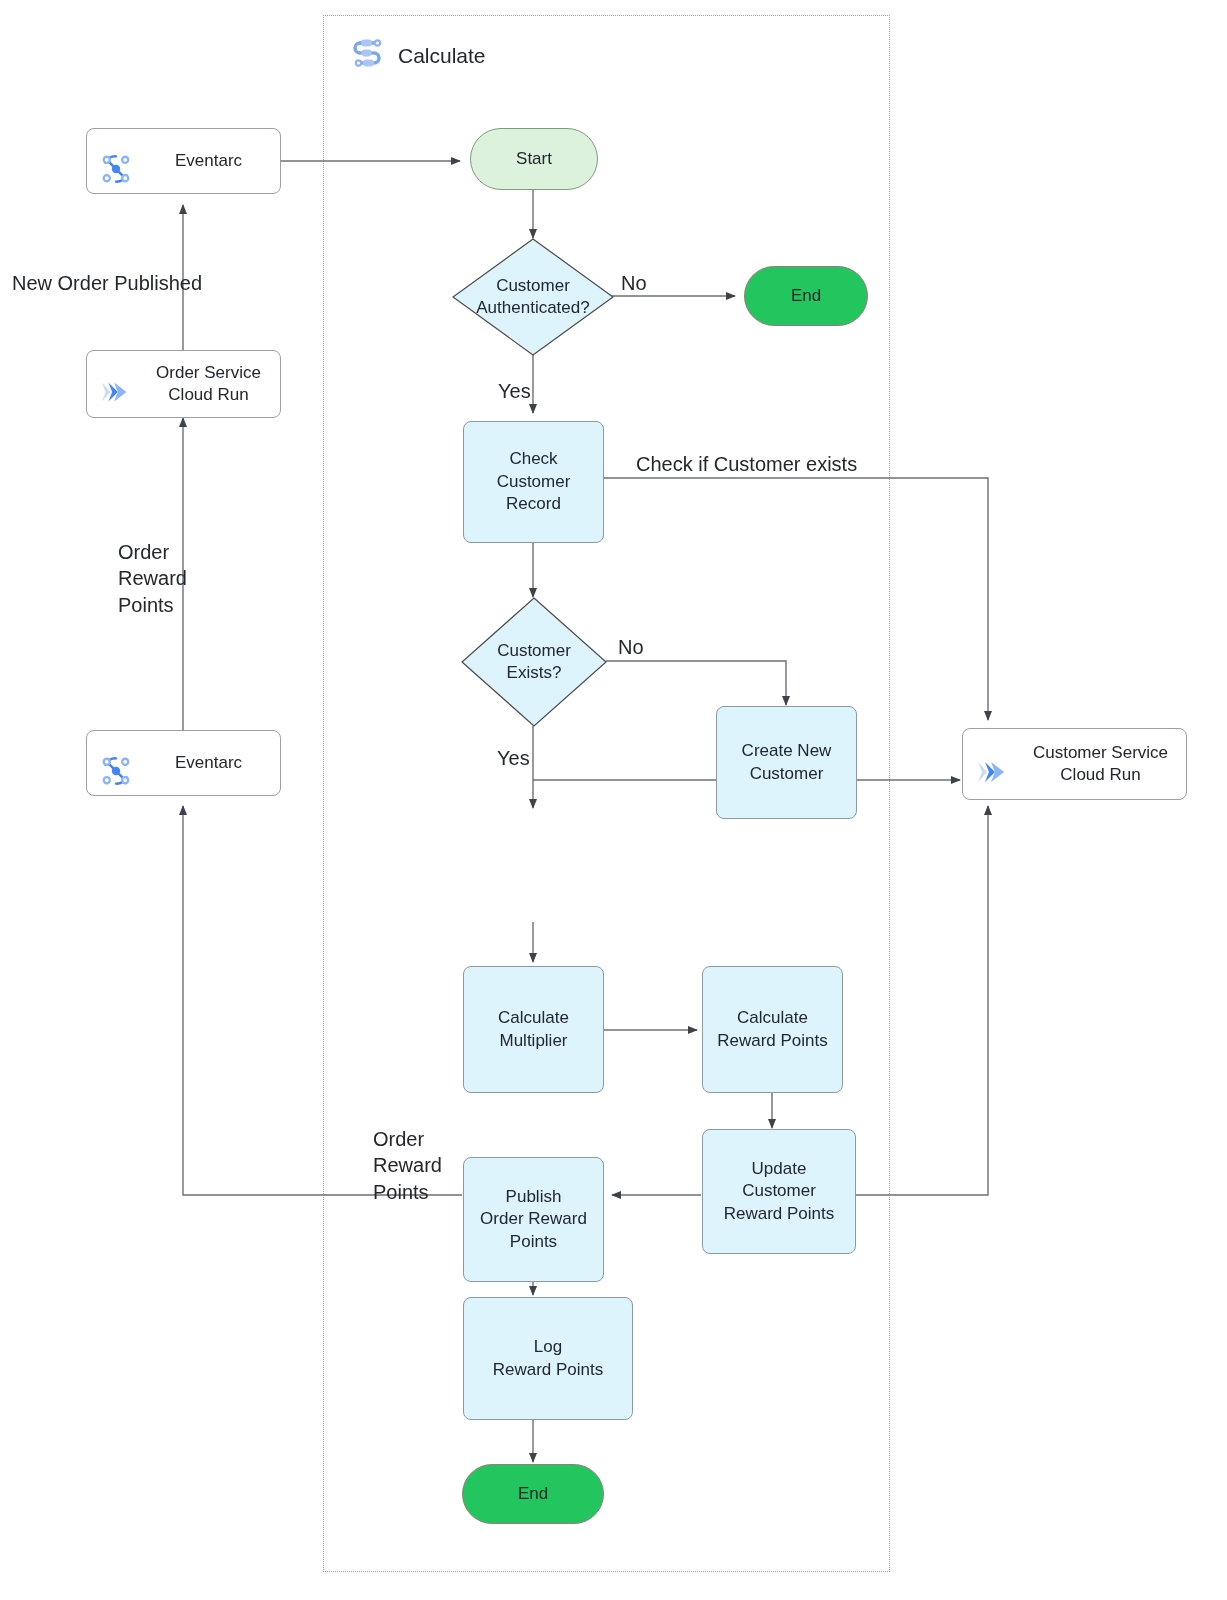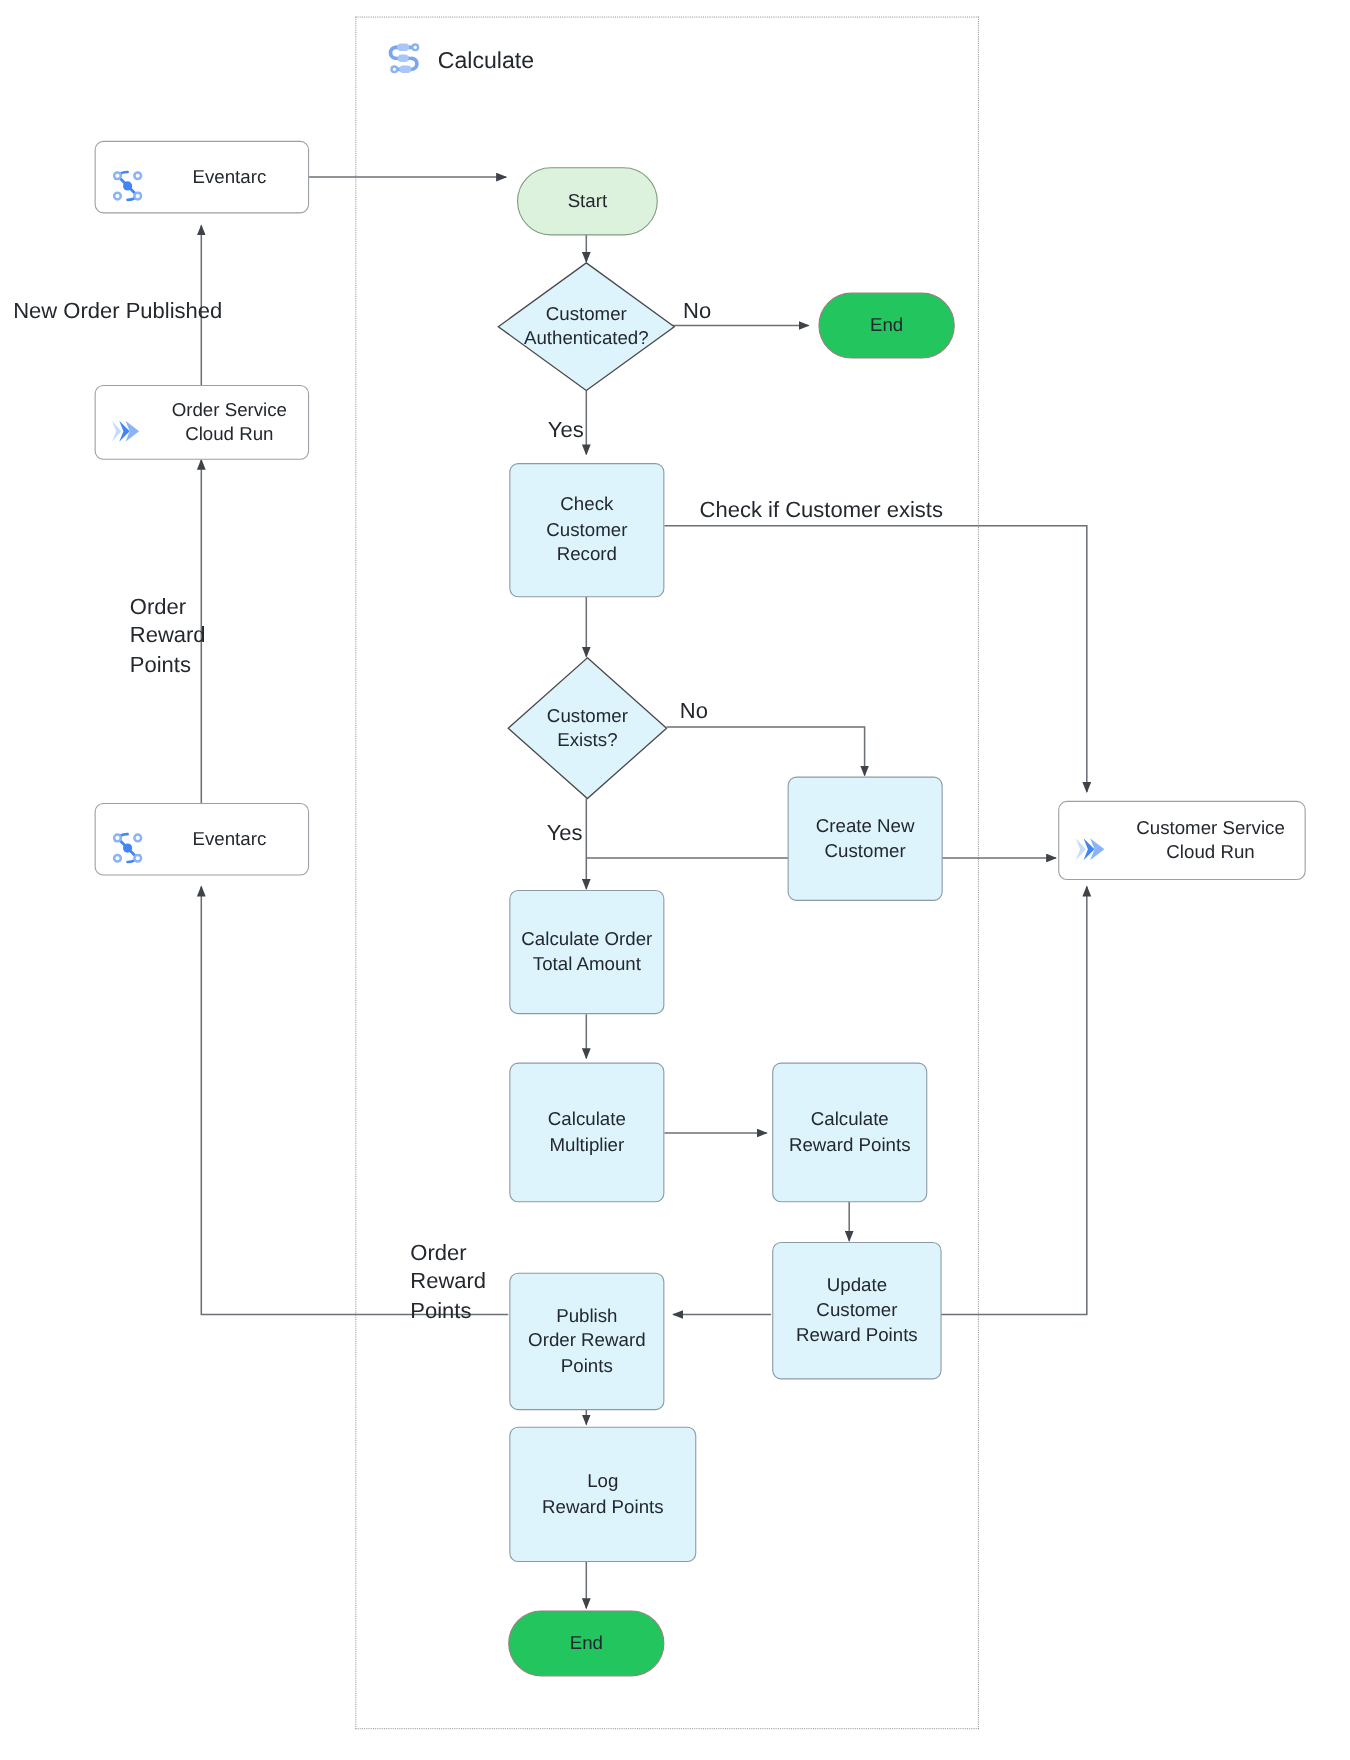--- a/index.html
+++ b/index.html
@@ -41,21 +41,21 @@
   }
   .proc {
     background: #ddf4fd;
     border: 1px solid #8c9aa5;
     border-radius: 8px;
   }
   .terminal {
     border-radius: 999px;
     border: 1px solid #6b6b6b;
   }
-  .terminal.start { background: #ddf2dc; border-color: #7e9c7d; margin-top: 24px; }
+  .terminal.start { background: #ddf2dc; border-color: #7e9c7d; }
   .terminal.end   { background: #22c55e; border-color: #9b7c7e; }
   .service {
     background: #ffffff;
     border: 1px solid #9aa0a6;
     border-radius: 8px;
     justify-content: flex-end;
     padding-left: 10px;
     gap: 10px;
   }
   .service .svc-label { flex: 1 1 auto; text-align: center; padding-right: 8px;}
@@ -282,22 +282,20 @@
     <svg class="dia-svg" width="146" height="130" viewBox="0 0 146 130">
       <polygon points="73,1 145,65 73,129 1,65" fill="#ddf4fd" stroke="#4a4a4a" stroke-width="1.2"></polygon>
     </svg>
     <span class="dia-text">Customer
 Exists?</span>
   </div>
 
   <div class="node proc" style="left:716px; top:706px; width:141px; height:113px;">Create New
 Customer</div>
 
-  <div class="node proc" style="left:463px; top:809px; width:141px; height:113px;">Calculate Order
-Total Amount</div>
 
   <div class="node proc" style="left:463px; top:966px; width:141px; height:127px;">Calculate
 Multiplier</div>
 
   <div class="node proc" style="left:702px; top:966px; width:141px; height:127px;">Calculate
 Reward Points</div>
 
   <div class="node proc" style="left:702px; top:1129px; width:154px; height:125px;">Update
 Customer
 Reward Points</div>

